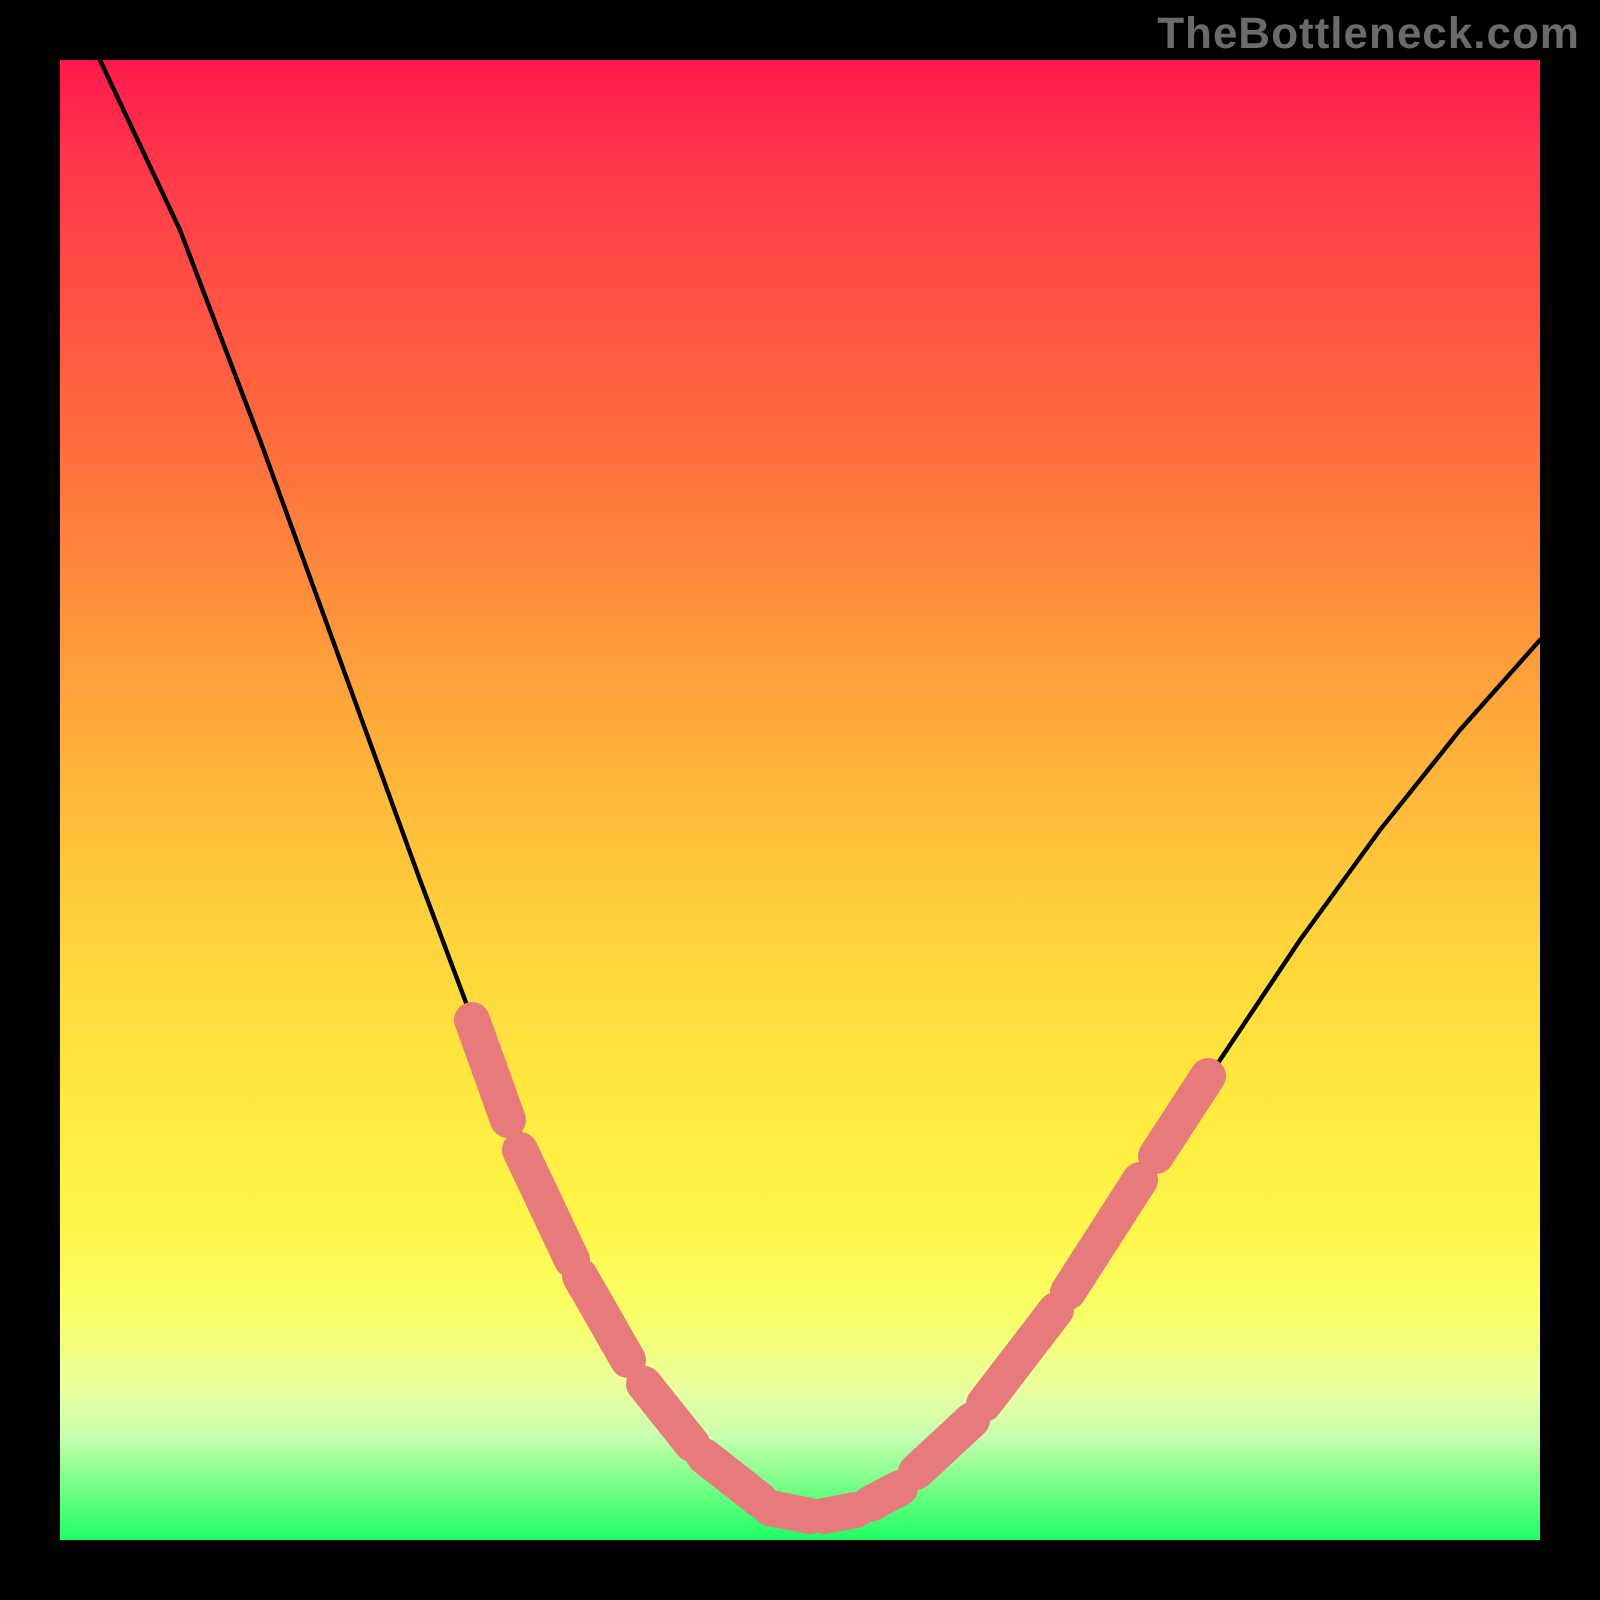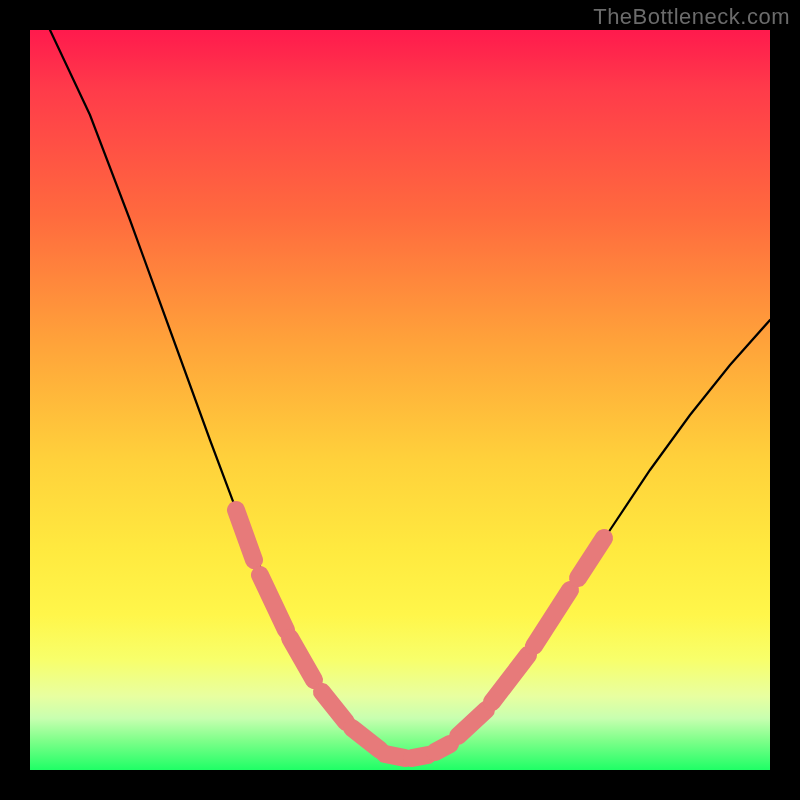--- a/index.html
+++ b/index.html
@@ -57,21 +57,21 @@
     width: 740px;
     height: 740px;
     pointer-events: none;
   }
   .watermark {
     position: absolute;
     top: 4px;
     right: 10px;
     color: #6b6b6b;
     font-size: 22px;
-    font-weight: 400;
+    font-weight: 700;
     letter-spacing: 0.5px;
     user-select: none;
   }
 </style>
 </head>
 <body>
 
 <div class="watermark">TheBottleneck.com</div>
 
 <div class="frame">

